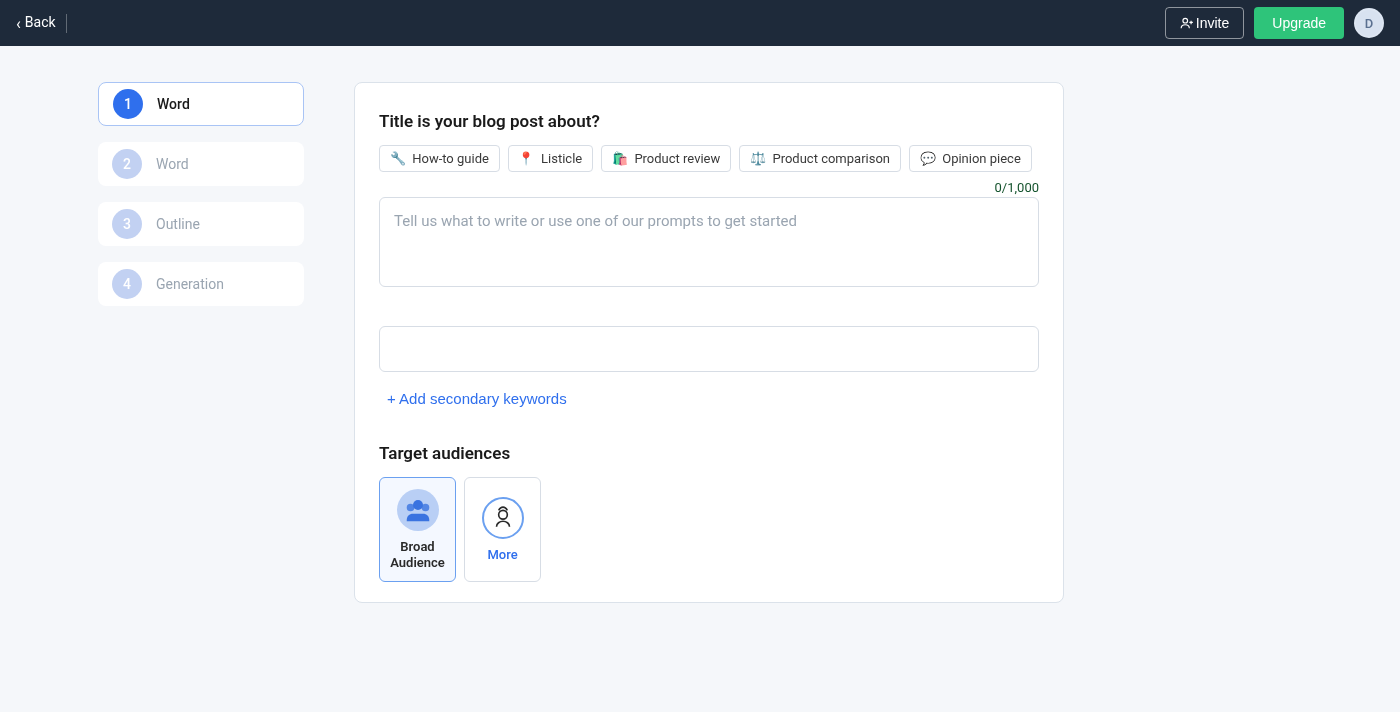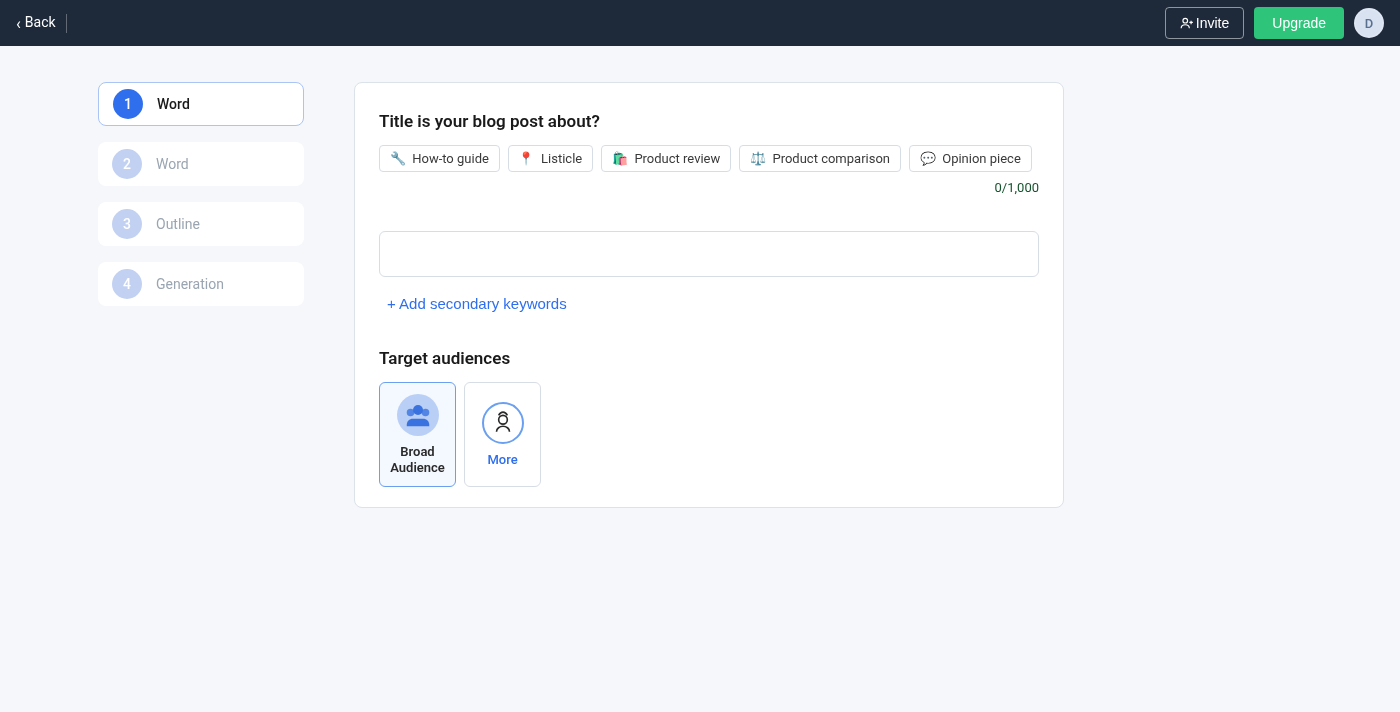--- a/index.html
+++ b/index.html
@@ -321,20 +321,21 @@
         <div class="chip">
           <span>⚖️</span>
           <span>Product comparison</span>
         </div>
         <div class="chip">
           <span>💬</span>
           <span>Opinion piece</span>
         </div>
       </div>
       <div class="char-counter">0/1,000</div>
+      <textarea class="textarea" placeholder="Tell us what to write or use one of our prompts to get started" style=""></textarea>
     </div>
 
     <div class="section">
       <input type="text" class="text-input" style="">
       <button class="link-button">
         <span>+ Add secondary keywords</span>
       </button>
     </div>
 
 

